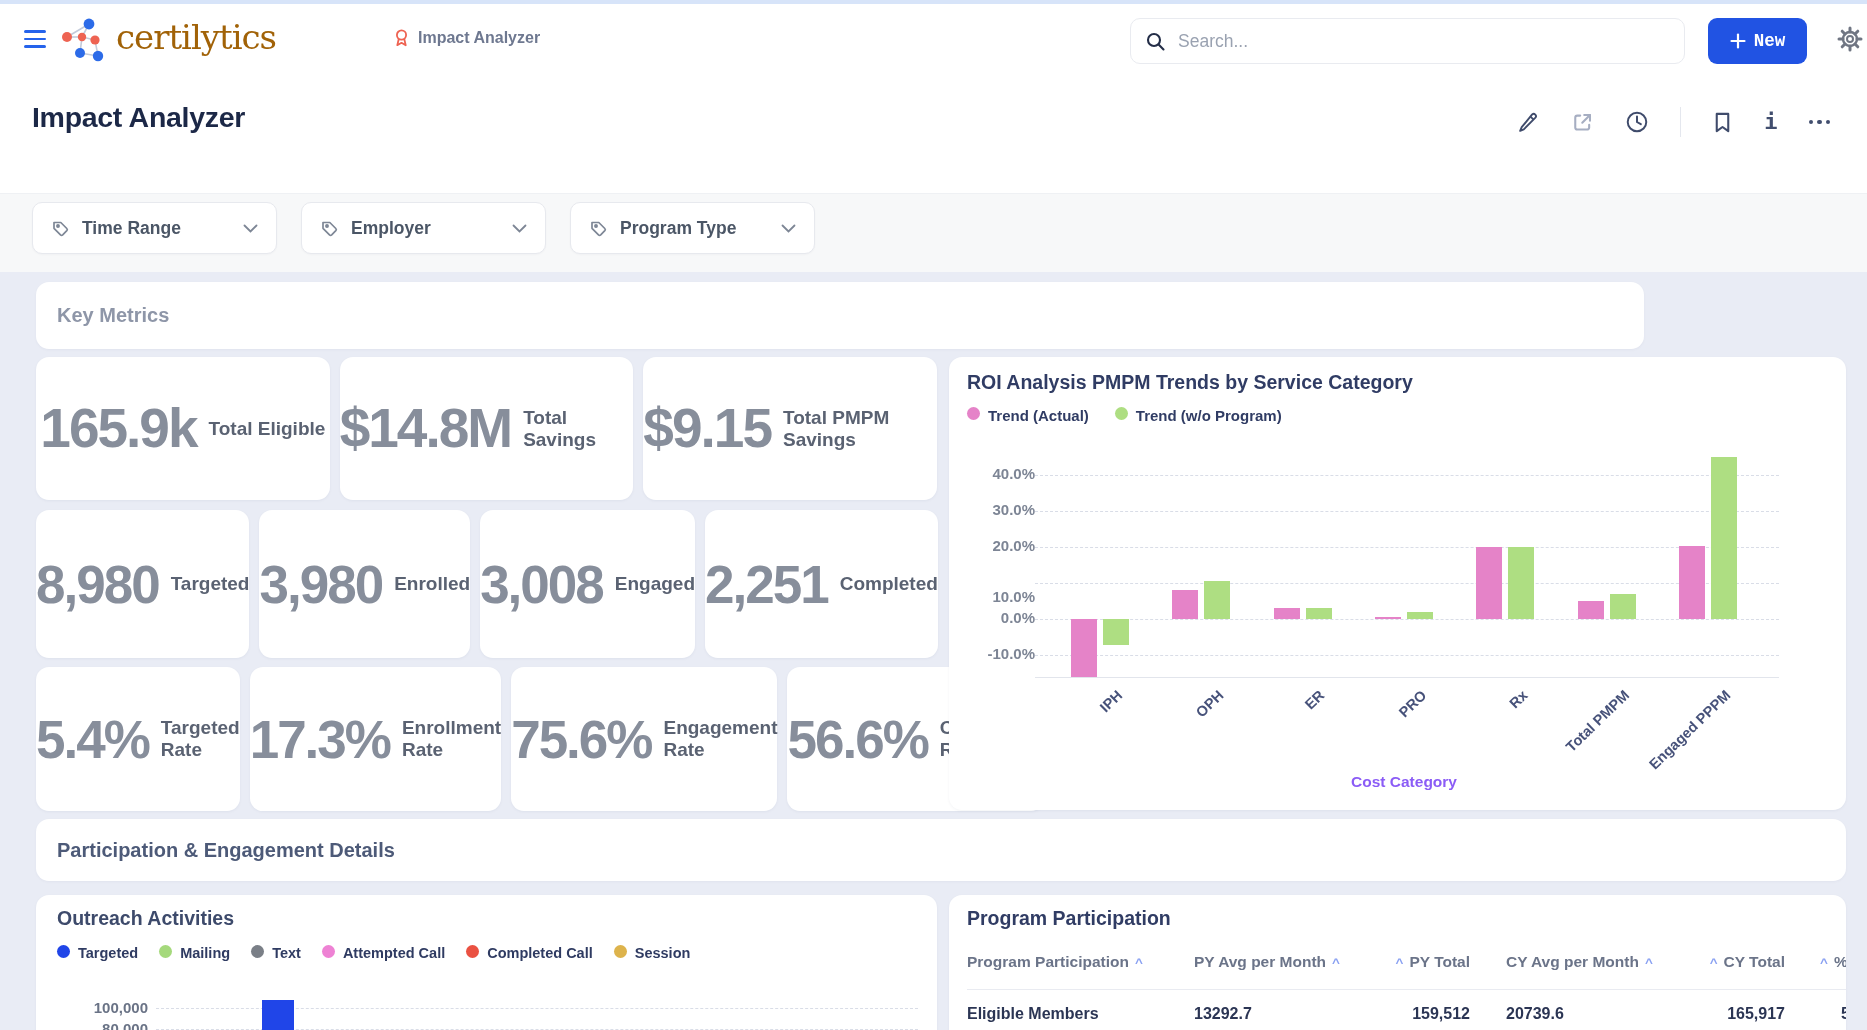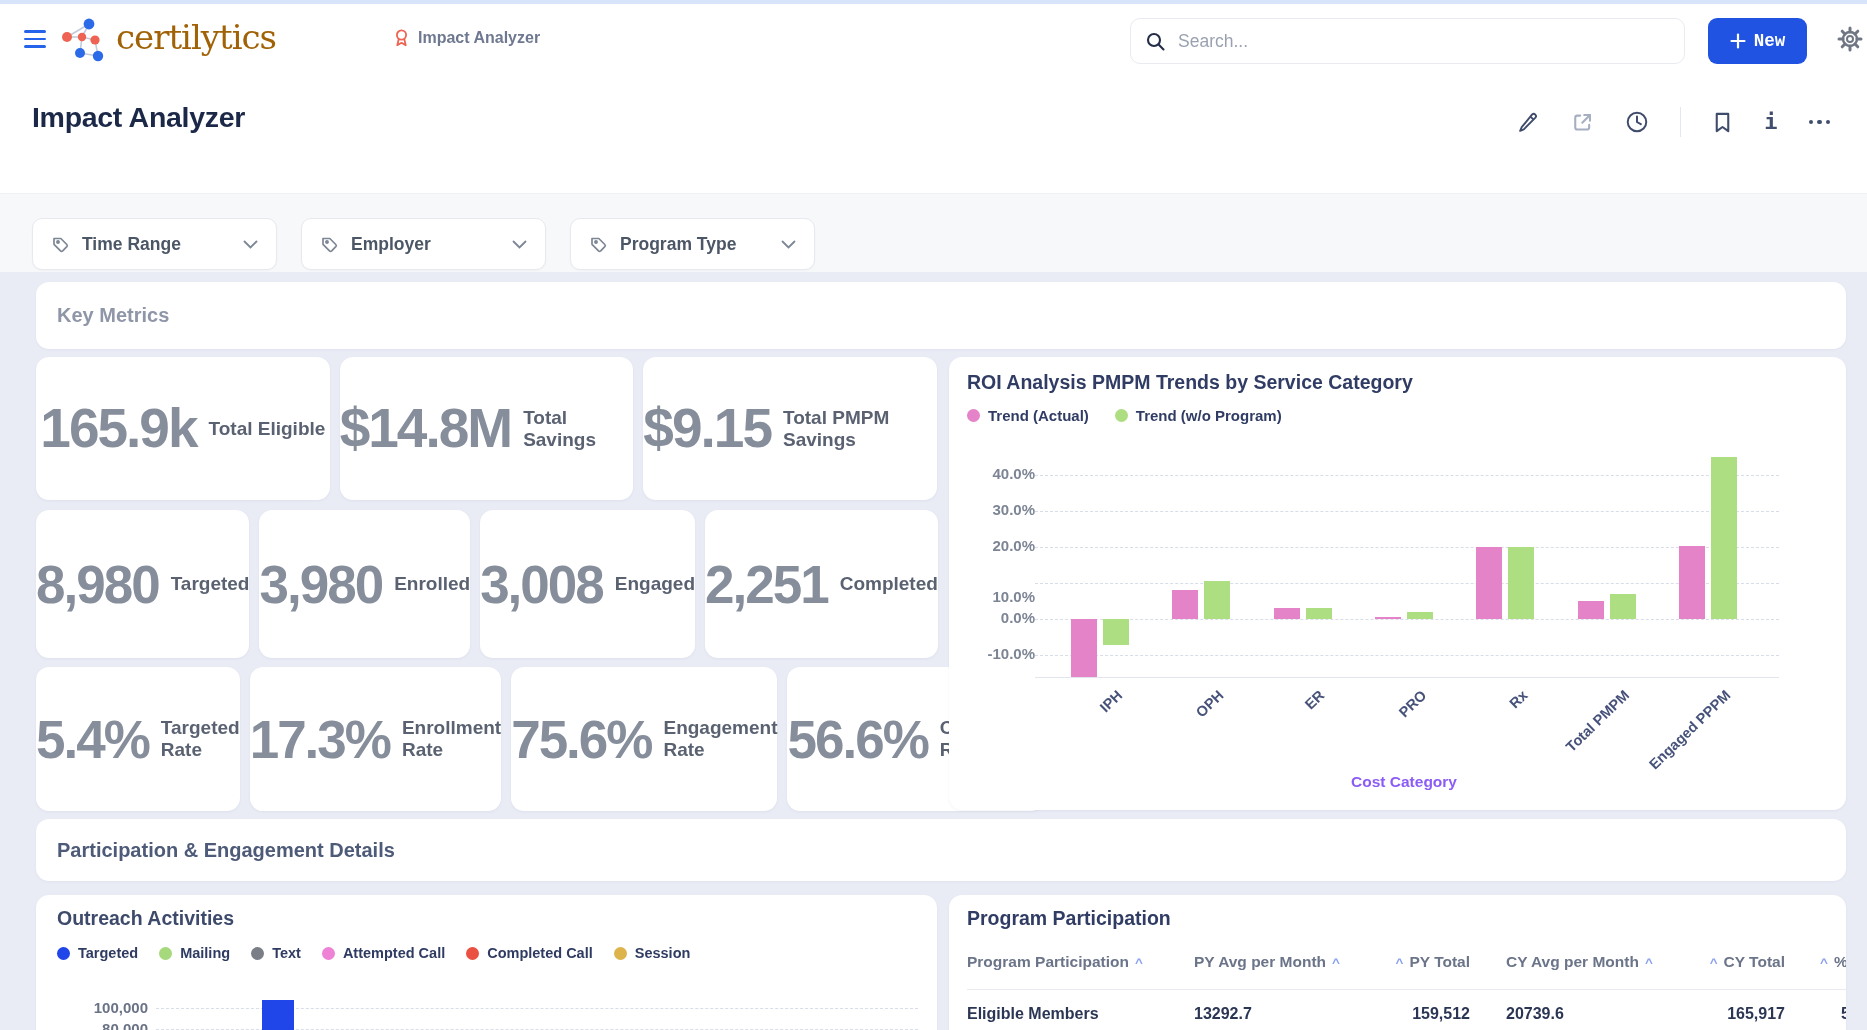--- a/index.html
+++ b/index.html
@@ -25,45 +25,45 @@
   
   .title-row{position:absolute;left:0;top:78px;width:100%;height:115px;background:#fff;}
   .title-row h1{position:absolute;left:32px;top:23px;margin:0;font-size:28.5px;font-weight:700;color:#1c2847;letter-spacing:-0.3px;}
   .toolbar{position:absolute;right:37px;top:28px;height:32px;display:flex;align-items:center;gap:31px;}
   .toolbar .vdiv{width:1px;height:30px;background:#e4e7ee;}
   .toolbar .info{font-family:"DejaVu Sans Mono",monospace;font-weight:bold;font-size:22px;color:#414e6e;line-height:22px;cursor:pointer;}
   .dots{display:flex;gap:4px;cursor:pointer;}
   .dots i{width:4.5px;height:4.5px;border-radius:50%;background:#414e6e;}
 
   
-  .filter-bar{position:absolute;left:0;top:193px;width:100%;height:79px;background:#f7f8f9;border-top:1px solid #eff1f4;box-sizing:border-box;padding:24px 0 0 32px;display:flex;gap:24px;}
+  .filter-bar{position:absolute;left:0;top:193px;width:100%;height:79px;background:#f7f8f9;border-top:1px solid #eff1f4;box-sizing:border-box;padding:8px 0 0 32px;display:flex;gap:24px;}
   .filter-btn{width:245px;height:52px;background:#fff;border:1px solid #e7e9ee;border-radius:10px;box-shadow:0 1px 2px rgba(20,30,60,.03);display:flex;align-items:center;box-sizing:border-box;padding:0 18px;cursor:pointer;font-family:"Liberation Sans",sans-serif;}
   .filter-btn span{margin-left:12px;font-size:17.5px;font-weight:600;color:#4b5666;}
   .filter-btn .chev{margin-left:auto;}
 
   
   main{position:absolute;left:0;top:272px;width:100%;height:758px;background:#e9ecf5;}
   .section-bar{position:absolute;background:#fff;border-radius:13px;display:flex;align-items:center;padding-left:21px;box-sizing:border-box;box-shadow:0 1px 3px rgba(25,35,70,.04);cursor:pointer;}
-  #sb1{left:36px;top:10px;width:1810px;height:67px;font-size:20px;font-weight:700;color:#8e96a8;align-items:center;}
+  #sb1{left:36px;top:10px;width:1608px;height:67px;font-size:20px;font-weight:700;color:#8e96a8;align-items:center;}
   #sb2{left:36px;top:547px;width:1810px;height:62px;font-size:20px;font-weight:700;color:#4d5a78;}
 
   .mrow{position:absolute;left:36px;width:901px;display:flex;gap:10px;}
   .mrow1{top:85px;height:143px;}
   .mrow2{top:238px;height:148px;}
   .mrow3{top:395px;height:144px;}
   .mcard{flex:1;background:#fff;border-radius:13px;box-shadow:0 1px 3px rgba(25,35,70,.05);display:flex;flex-direction:row;align-items:center;justify-content:center;gap:12px;}
   .mval{font-size:55px;font-weight:700;color:#878e9b;letter-spacing:-2px;line-height:1;}
   .mrow2 .mval,.mrow3 .mval{font-size:53px;}
   .mlabel{font-size:19px;font-weight:600;color:#5a6272;}
 
   
   .chart-card{position:absolute;left:949px;top:85px;width:897px;height:453px;background:#fff;border-radius:13px;box-shadow:0 1px 3px rgba(25,35,70,.05);overflow:hidden;}
   .chart-title{position:absolute;left:18px;top:14px;font-size:19.5px;font-weight:700;color:#303c64;}
   .chart-legend{position:absolute;left:18px;top:50px;display:flex;gap:26px;align-items:center;}
-  .litem{display:flex;align-items:center;gap:8px;font-size:15px;font-weight:700;color:#303c64;cursor:pointer;}
+  .litem{display:flex;align-items:flex-start;gap:8px;font-size:15px;font-weight:700;color:#303c64;cursor:pointer;}
   .dot{width:13px;height:13px;border-radius:50%;display:inline-block;}
   #roi-ylabels{position:absolute;left:0;top:0;width:897px;height:453px;pointer-events:none;}
   .yt{position:absolute;left:0;width:86px;text-align:right;font-size:15px;font-weight:600;color:#7d8595;}
   #roi-plot{position:absolute;left:100px;top:95px;width:710px;height:225px;}
   .gl{position:absolute;left:-14px;width:744px;border-top:1.5px dashed #d9dde7;}
   .axisline{position:absolute;left:-14px;width:744px;top:225px;border-top:1.5px solid #e2e5ec;}
   .bar{position:absolute;width:26px;}
   #roi-xlabels{position:absolute;left:100px;top:330px;width:710px;height:88px;}
   .xc{position:absolute;top:0;white-space:nowrap;transform:rotate(-44deg);transform-origin:100% 0;font-size:14.5px;font-weight:700;color:#47527a;}
   .xaxis-title{position:absolute;left:100px;top:416px;width:710px;text-align:center;font-size:15.5px;font-weight:700;color:#8b5cf6;}

